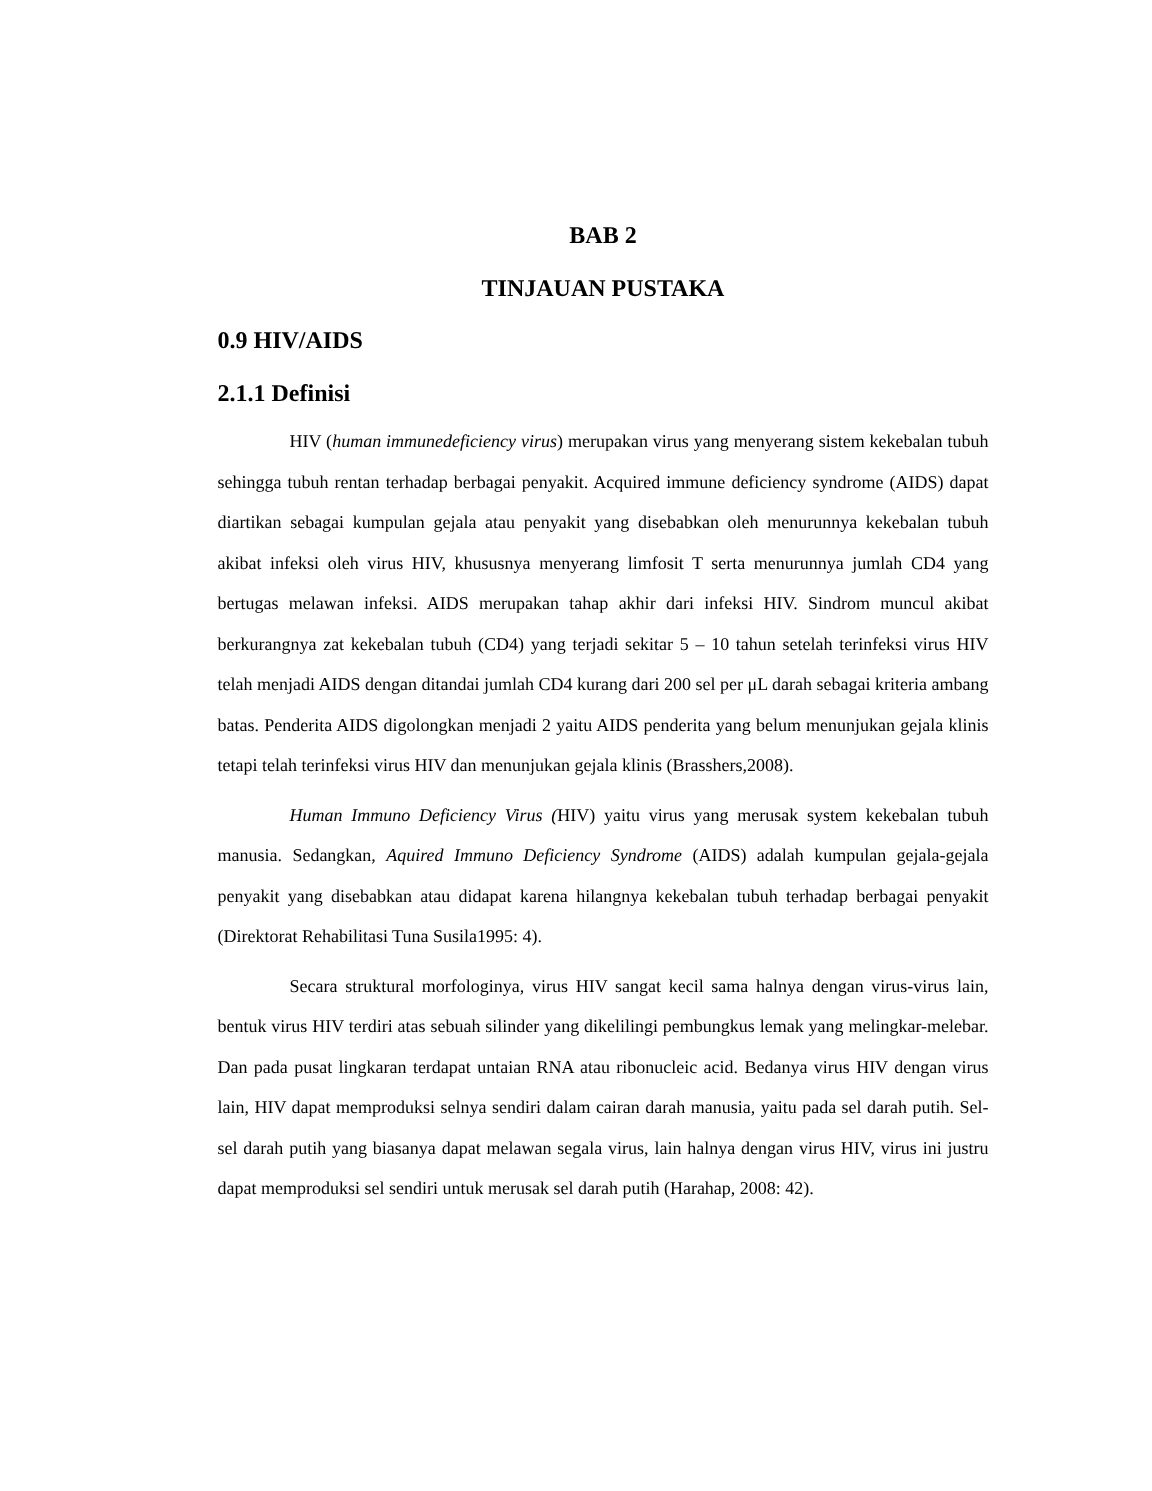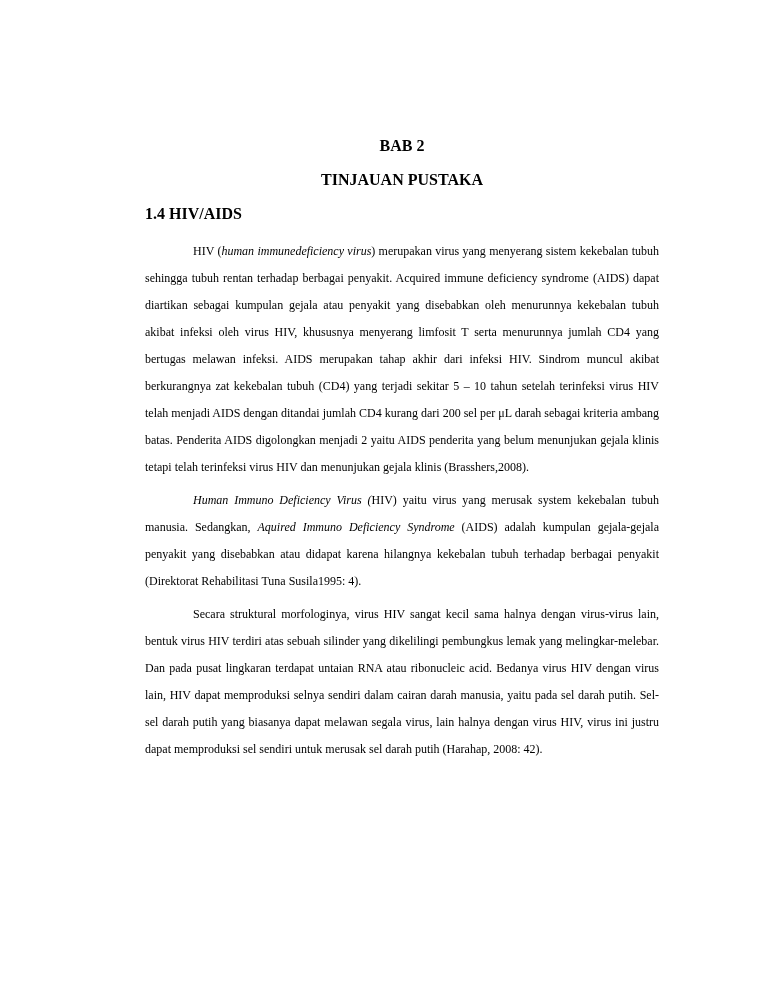--- a/index.html
+++ b/index.html
@@ -19,21 +19,21 @@
   .content {
     position: absolute;
     left: 145px;
     top: 132px;
     width: 514px;
   }
   .heading {
     font-size: 16px;
     font-weight: bold;
     line-height: 19px;
-    margin: 4px 0 15px 0;
+    margin: 16px 0 15px 0;
   }
   .heading.center {
     text-align: center;
   }
   .heading.left {
     text-align: left;
   }
   .heading.last {
     margin-bottom: 9px;
   }
@@ -48,20 +48,21 @@
     font-style: italic;
   }
 </style>
 </head>
 <body>
 
 <div class="page">
   <div class="content">
     <div class="heading center">BAB 2</div>
     <div class="heading center">TINJAUAN PUSTAKA</div>
-    <div class="heading left">1.4 HIV/AIDS</div>
+    <div class="heading left">0.9 HIV/AIDS</div>
+    <div class="heading left last">2.1.1 Definisi</div>
     <div class="body-text" id="paragraphs">
         <p><span>HIV (</span><em>human immunedeficiency virus</em><span>) merupakan virus yang menyerang sistem kekebalan tubuh sehingga tubuh rentan terhadap berbagai penyakit. Acquired immune deficiency syndrome (AIDS) dapat diartikan sebagai kumpulan gejala atau penyakit yang disebabkan oleh menurunnya kekebalan tubuh akibat infeksi oleh virus HIV, khususnya menyerang limfosit T serta menurunnya jumlah CD4 yang bertugas melawan infeksi. AIDS merupakan tahap akhir dari infeksi HIV. Sindrom muncul akibat berkurangnya zat kekebalan tubuh (CD4) yang terjadi sekitar 5 – 10 tahun setelah terinfeksi virus HIV telah menjadi AIDS dengan ditandai jumlah CD4 kurang dari 200 sel per μL darah sebagai kriteria ambang batas. Penderita AIDS digolongkan menjadi 2 yaitu AIDS penderita yang belum menunjukan gejala klinis tetapi telah terinfeksi virus HIV dan menunjukan gejala klinis (Brasshers,2008).</span></p>
         <p><em>Human Immuno Deficiency Virus (</em><span>HIV) yaitu virus yang merusak system kekebalan tubuh manusia. Sedangkan, </span><em>Aquired Immuno Deficiency Syndrome</em><span> (AIDS) adalah kumpulan gejala-gejala penyakit yang disebabkan atau didapat karena hilangnya kekebalan tubuh terhadap berbagai penyakit (Direktorat Rehabilitasi Tuna Susila1995: 4).</span></p>
         <p><span>Secara struktural morfologinya, virus HIV sangat kecil sama halnya dengan virus-virus lain, bentuk virus HIV terdiri atas sebuah silinder yang dikelilingi pembungkus lemak yang melingkar-melebar. Dan pada pusat lingkaran terdapat untaian RNA atau ribonucleic acid. Bedanya virus HIV dengan virus lain, HIV dapat memproduksi selnya sendiri dalam cairan darah manusia, yaitu pada sel darah putih. Sel-sel darah putih yang biasanya dapat melawan segala virus, lain halnya dengan virus HIV, virus ini justru dapat memproduksi sel sendiri untuk merusak sel darah putih (Harahap, 2008: 42).</span></p>
       </div>
   </div>
 </div>
 
 </body></html>

